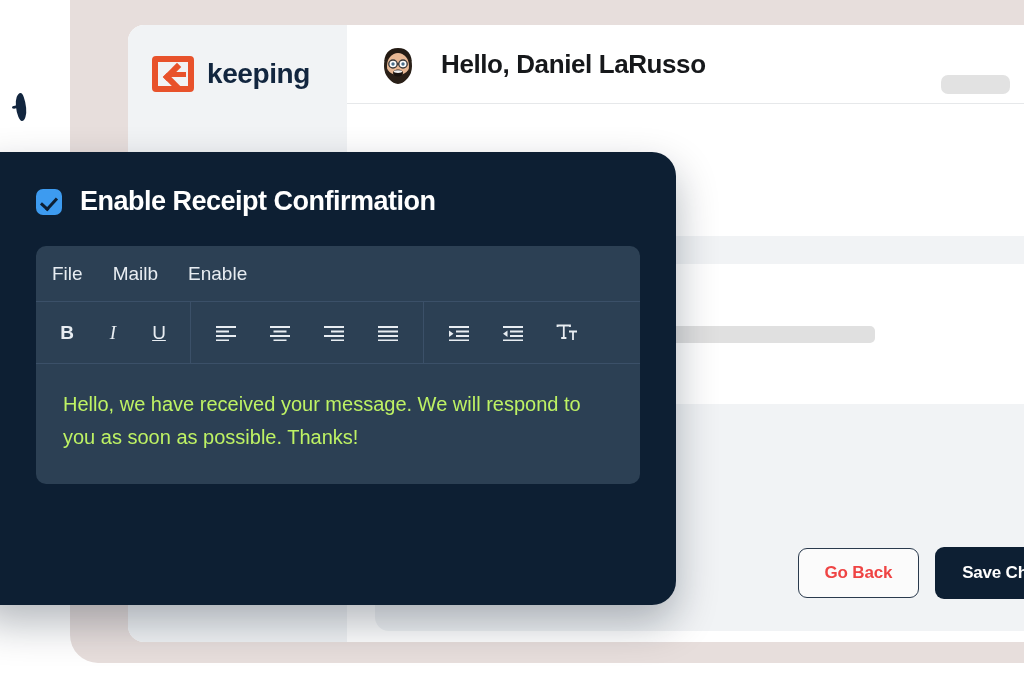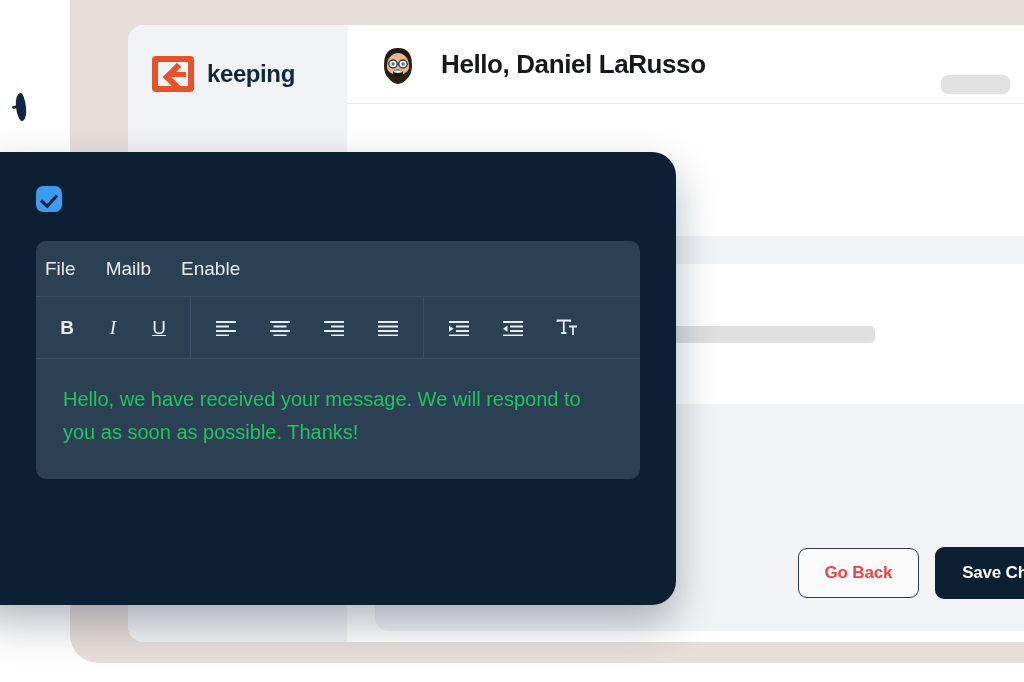--- a/index.html
+++ b/index.html
@@ -87,21 +87,21 @@
     transform: rotate(45deg);
   }
   .brand-logo::after {
     content: "";
     position: absolute;
     left: 12px; top: 10px;
     width: 16px; height: 5px;
     background: #e8522b;
   }
   .brand-name {
-    font-size: 24px;
+    font-size: 28px;
     font-weight: 700;
     color: #12263f;
     letter-spacing: -0.4px;
   }
 
   .nav-item {
     position: absolute;
     left: 24px; top: 130px;
     display: flex;
     align-items: center;
@@ -283,21 +283,21 @@
     width: 604px;
     background: #2c4054;
     border-radius: 10px;
     overflow: hidden;
   }
   .editor-menubar {
     height: 56px;
     display: flex;
     align-items: center;
     gap: 30px;
-    padding: 0 9px;
+    padding: 0 16px;
     border-bottom: 1px solid #3b5068;
   }
   .menu-item {
     font-size: 19px;
     color: #e8edf2;
     cursor: pointer;
     white-space: nowrap;
   }
 
   .editor-toolbar {
@@ -327,21 +327,21 @@
   }
   .tool-btn.bold { font-weight: 700; }
   .tool-btn.italic { font-style: italic; font-family: "Liberation Serif", serif; }
   .tool-btn.underline { text-decoration: underline; }
   .tool-btn svg { display: block; }
 
   .editor-body {
     padding: 24px 27px 30px 27px;
     font-size: 20px;
     line-height: 1.65;
-    color: #22c55e;
+    color: #bef264;
     min-height: 110px;
   }
 </style>
 </head>
 <body>
 
 <div id="stage">
 
   <div class="backdrop"></div>
   <div class="ink-blob"></div>
@@ -401,20 +401,21 @@
         </div>
       </div>
 
     </div>
   </div>
 
   <div class="modal">
 
     <div class="modal-head">
       <div class="checkbox"></div>
+      <div class="modal-title">Enable Receipt Confirmation</div>
     </div>
 
 
     <div class="editor">
 
       <div class="editor-menubar">
         <div class="menu-item">File</div>
         <div class="menu-item">Mailb</div>
         <div class="menu-item">Enable</div>
       </div>

